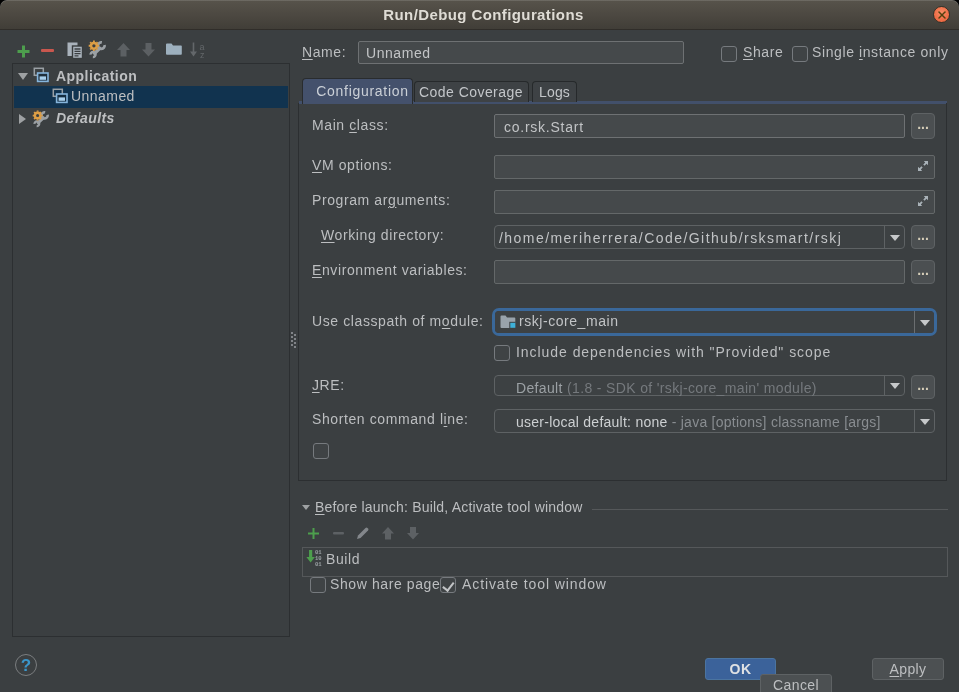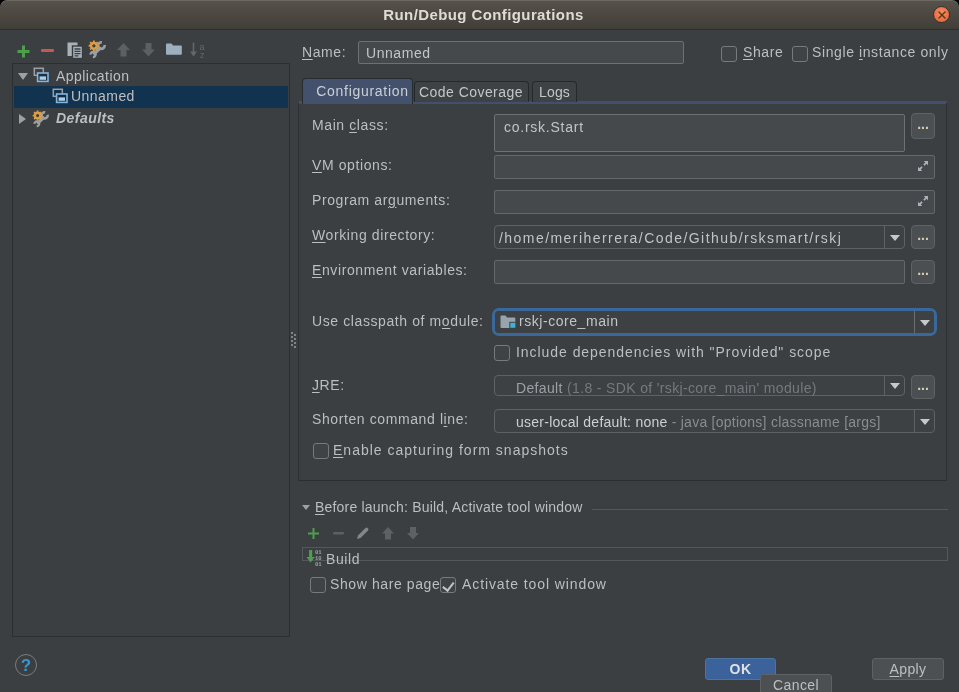--- a/index.html
+++ b/index.html
@@ -108,21 +108,21 @@
       <line x1="3.5" y1="0.5" x2="3.5" y2="12"></line>
     </g>
     <path d="M0 9.5 L3.5 14.5 L7 9.5 Z" fill="#63676a"></path>
     <text x="9.5" y="8" font-size="9" fill="#63676a" font-family="Liberation Sans">a</text>
     <text x="10" y="16" font-size="9" fill="#63676a" font-family="Liberation Sans">z</text>
   </svg>
 
   <div id="tree">
     <div class="trow" style="top:2px;">
       <div class="tri-d" style="left:4px; top:7px;"></div>
-      <span class="txt" style="left:42px; font-weight:normal;">Application</span>
+      <span class="txt" style="left:42px; font-weight:bold;">Application</span>
     </div>
     <div class="trow" style="top:22px; background:#11334f;">
       <span class="txt" style="left:57px;">Unnamed</span>
     </div>
     <div class="trow" style="top:44px;font-style:italic;">
       <div class="tri-r" style="left:5px; top:6px;"></div>
       <span class="txt" style="left:42px; font-weight:bold;">Defaults</span>
     </div>
   </div>
 
@@ -181,21 +181,21 @@
        border-radius:4px 4px 0 0; color:#cbd0d7; text-align:center; line-height:24px; letter-spacing:0.7px; text-indent:10px;">Configuration</div>
   <div class="tab" style="left:413.5px; top:80.5px; width:115px; height:21px; border:1.5px solid #26292b; background:#3e4245;
        border-bottom:none; border-radius:4px 4px 0 0; color:#c3c6c9; text-align:center; line-height:20px; letter-spacing:0.45px;">Code Coverage</div>
   <div class="tab" style="left:532px; top:80.5px; width:45px; height:21px; border:1.5px solid #26292b; background:#3e4245;
        border-bottom:none; border-radius:4px 4px 0 0; color:#c3c6c9; text-align:center; line-height:20px;">Logs</div>
 
   <div class="ab" style="left:298px; top:103px; width:649px; height:378px;
        border-left:1px solid #2c2f31; border-right:1px solid #2c2f31; border-bottom:1px solid #2c2f31;"></div>
 
   <div class="lbl" style="left:312px; top:117px;">Main <u>c</u>lass:</div>
-  <div class="tf" style="left:494px; top:114px; width:411px; height:38px;">
+  <div class="tf" style="left:494px; top:114px; width:411px; height:24px;">
       <span class="tx" style="top:4px; left:9px; letter-spacing:0.75px;">co.rsk.Start</span>
     </div>
   <div class="dots" style="left:911px; top:113px;">...</div>
 
   <div class="lbl" style="left:312px; top:157px;"><u>V</u>M options:</div>
   <div class="tf" style="left:494px; top:155px; width:441px; height:24px; border-color:#646869;"></div>
   <svg style="left:916px; top:159px;" width="14" height="14" viewBox="0 0 14 14">
     <g fill="#a9b2b8">
       <path d="M7.8 2 H12 V6.2 L10.5 4.8 L8.6 6.7 L7.3 5.4 L9.2 3.5 Z"></path>
       <path d="M6.2 12 H2 V7.8 L3.5 9.2 L5.4 7.3 L6.7 8.6 L4.8 10.5 Z"></path>
@@ -204,21 +204,21 @@
 
   <div class="lbl" style="left:312px; top:192px;">Program ar<u>g</u>uments:</div>
   <div class="tf" style="left:494px; top:190px; width:441px; height:24px; border-color:#646869;"></div>
   <svg style="left:916px; top:194px;" width="14" height="14" viewBox="0 0 14 14">
     <g fill="#a9b2b8">
       <path d="M7.8 2 H12 V6.2 L10.5 4.8 L8.6 6.7 L7.3 5.4 L9.2 3.5 Z"></path>
       <path d="M6.2 12 H2 V7.8 L3.5 9.2 L5.4 7.3 L6.7 8.6 L4.8 10.5 Z"></path>
     </g>
   </svg>
 
-  <div class="lbl" style="left:312px; top:227px;text-align:right;"><u>W</u>orking directory:</div>
+  <div class="lbl" style="left:321px; top:227px;text-align:right;"><u>W</u>orking directory:</div>
   <div class="combo" style="left:494px; top:225px; width:411px; height:24px;">
     <span class="tx" style="top:4px; left:4px; letter-spacing:1.45px;">/home/meriherrera/Code/Github/rsksmart/rskj</span>
     <div class="cbtn"></div>
   </div>
   <div class="dots" style="left:911px; top:225px; height:24px; line-height:18px;">...</div>
 
   <div class="lbl" style="left:312px; top:262px;"><u>E</u>nvironment variables:</div>
   <div class="tf" style="left:494px; top:260px; width:411px; height:24px; border-color:#646869;"></div>
   <div class="dots" style="left:911px; top:260px; height:24px; line-height:18px;">...</div>
 
@@ -244,21 +244,20 @@
   </div>
   <div class="dots" style="left:911px; top:375px; height:24px; line-height:18px;">...</div>
 
   <div class="lbl" style="left:312px; top:411px;">Shorten command l<u>i</u>ne:</div>
   <div class="combo" style="left:494px; top:409px; width:441px; height:24px;">
     <span class="tx" style="top:4px; left:21px; letter-spacing:0.25px; color:#cdd0d2;">user-local default: none <span style="color:#898d91;">- java [options] classname [args]</span></span>
     <div class="cbtn"></div>
   </div>
 
   <div class="cb" style="left:313px; top:443px;"></div>
-  <div class="lbl" style="left:333px; top:442px; letter-spacing:1.0px;"><u>E</u>nable capturing form snapshots</div>
 
   <div class="tri-d" style="left:302px; top:505px; border-left-width:4px; border-right-width:4px; border-top-width:5px;"></div>
   <div class="lbl" style="left:315px; top:499px; letter-spacing:0.2px;"><u>B</u>efore launch: Build, Activate tool window</div>
   <div class="ab" style="left:592px; top:509px; width:356px; height:1px; background:#55585a;"></div>
 
   <svg style="left:307px; top:527px;" width="13" height="13" viewBox="0 0 13 13">
     <path d="M5.5 1h2v4.5H12v2H7.5V12h-2V7.5H1v-2h4.5z" fill="#4d9e4d"></path>
   </svg>
   <svg style="left:333px; top:532px;" width="12" height="3" viewBox="0 0 12 3">
     <rect width="11" height="2.5" rx="1" fill="#5d6164"></rect>
@@ -266,21 +265,21 @@
   <svg style="left:356px; top:526px;" width="14" height="14" viewBox="0 0 14 14">
     <path d="M1 13 L2 9.5 L9.5 2 Q10.5 1 11.5 2 L12 2.5 Q13 3.5 12 4.5 L4.5 12 Z" fill="#83878b"></path>
   </svg>
   <svg style="left:382px; top:527px;" width="12" height="13" viewBox="0 0 12 13">
     <path d="M6 0 L12 6.5 H9 V12.5 H3 V6.5 H0 Z" fill="#5d6164"></path>
   </svg>
   <svg style="left:407px; top:527px;" width="12" height="13" viewBox="0 0 12 13">
     <path d="M6 12.5 L12 6 H9 V0 H3 V6 H0 Z" fill="#5d6164"></path>
   </svg>
 
-  <div class="ab" style="left:302px; top:547px; width:646px; height:14px; border:1px solid #55585a;">
+  <div class="ab" style="left:302px; top:547px; width:646px; height:30px; border:1px solid #55585a;">
     <span class="lbl" style="left:23px; top:3px;">Build</span>
   </div>
   <svg style="left:305px; top:549px;" width="19" height="18" viewBox="0 0 19 18">
     <path d="M4.5 1 H8 V9 H11 L6.25 15 L1.5 9 H4.5 Z" fill="#4d9e4d" transform="scale(0.9)"></path>
     <text x="10" y="5" font-size="5.6" font-weight="bold" fill="#9aa0a3" font-family="Liberation Mono">01</text>
     <text x="10" y="11" font-size="5.6" font-weight="bold" fill="#9aa0a3" font-family="Liberation Mono">10</text>
     <text x="10" y="17" font-size="5.6" font-weight="bold" fill="#9aa0a3" font-family="Liberation Mono">01</text>
   </svg>
 
   <div class="cb" style="left:310px; top:577px;"></div>

